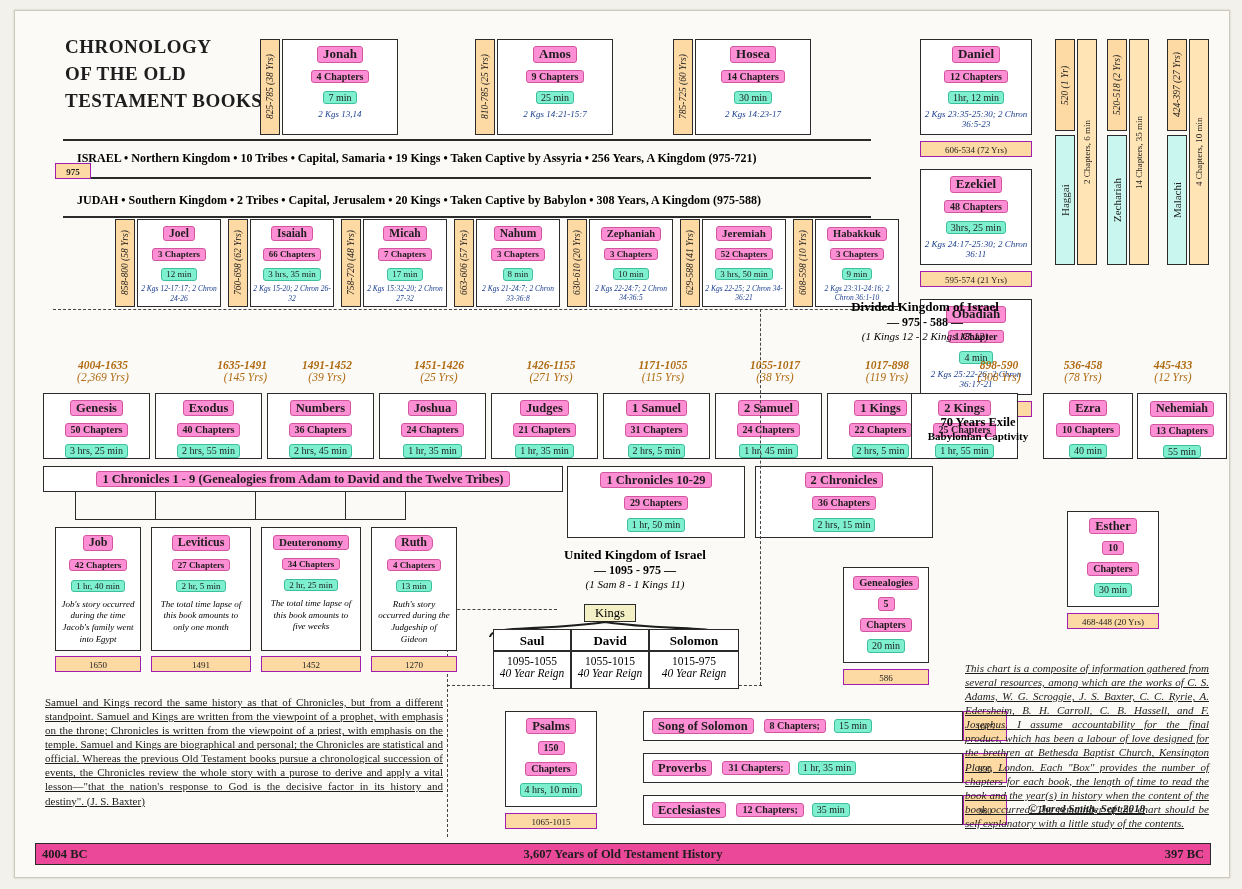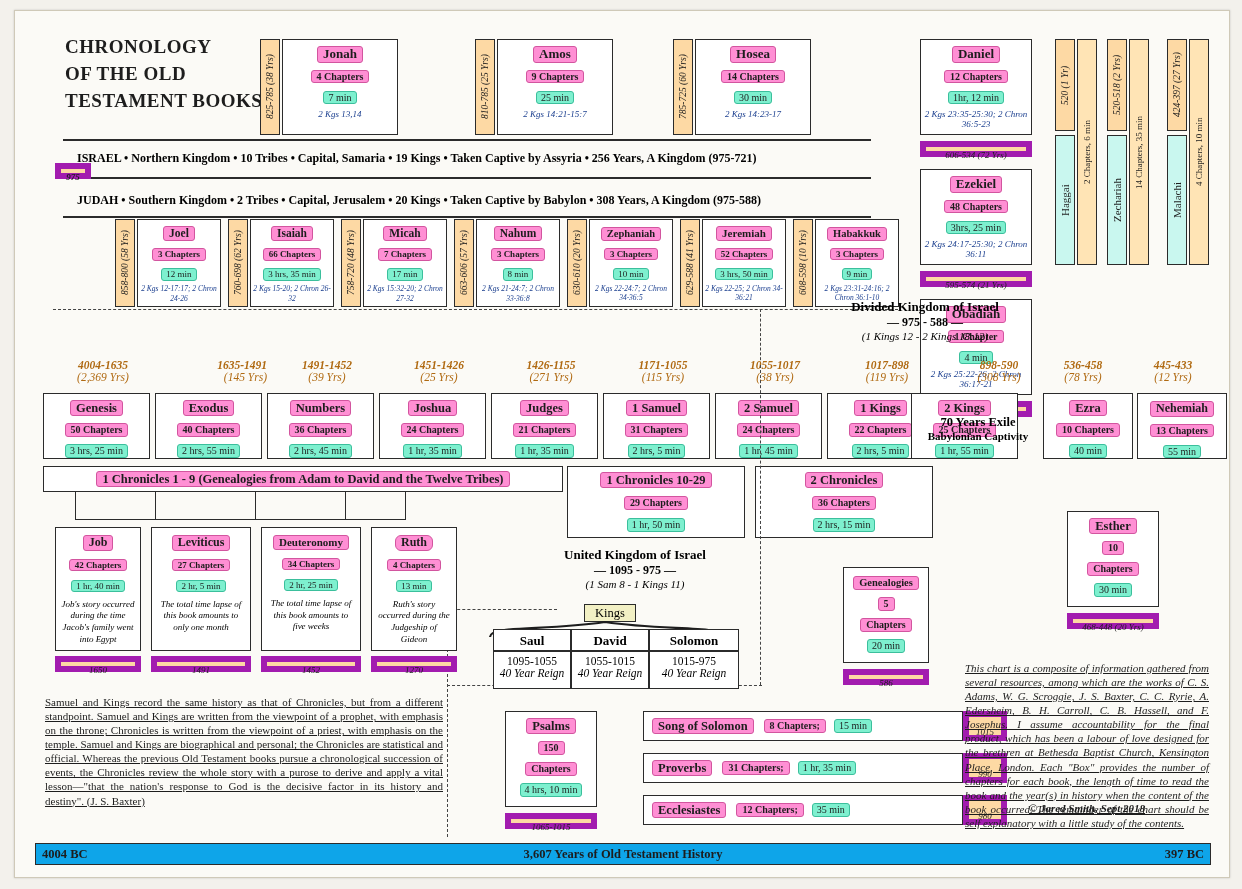--- a/index.html
+++ b/index.html
@@ -20,22 +20,22 @@
   .box{position:absolute;background:#ffffff;border:1px solid #2b2b2b;box-sizing:border-box;}
   .tag{
     display:inline-block;background:#ff8fd4;border:1px solid #d2559f;border-radius:3px;
     padding:0 5px;font-weight:bold;color:#1d1d1d;line-height:1.15;
   }
   .gtag{
     display:inline-block;background:#7ef0cf;border:1px solid #3bbf9c;border-radius:3px;
     padding:0 4px;color:#1d1d1d;line-height:1.15;
   }
   .orange{
-    background:#fdd9a4;border:6px solid #a21caf;box-sizing:border-box;
-    text-align:center;font-style:italic;color:#1d1d1d;
+    background:#fdd9a4;border:1px solid #a21caf;box-sizing:border-box;
+    text-align:center;color:#1d1d1d;
   }
   .yellow{background:#f2f0c4;}
   .ctr{text-align:center;}
   .bk-title{font-size:13px;}
   .small{font-size:10px;}
   .tiny{font-size:9px;}
   .ital{font-style:italic;}
   
   .vstrip{
     position:absolute;background:#fdd9a4;border:1px solid #2b2b2b;box-sizing:border-box;
@@ -51,21 +51,21 @@
   }
   .title{
     position:absolute;font-family:"Liberation Serif",serif;font-weight:bold;
     letter-spacing:.5px;color:#1d1d1d;
   }
   .hline{position:absolute;background:#2b2b2b;}
   .dash{position:absolute;border-top:1px dashed #444;}
   .dashv{position:absolute;border-left:1px dashed #444;}
   .footerbar{
     position:absolute;left:20px;top:832px;width:1176px;height:22px;
-    background:#0ea5e9;border:1px solid #2b2b2b;box-sizing:border-box;
+    background:#ec4899;border:1px solid #2b2b2b;box-sizing:border-box;
     display:flex;align-items:center;justify-content:space-between;
     font-weight:bold;font-size:12.5px;padding:0 6px;color:#1d1d1d;
   }
   .footerbar .mid{position:absolute;left:0;right:0;text-align:center;font-weight:bold;}
   .kvbox{position:absolute;border:1px solid #2b2b2b;background:#fff;box-sizing:border-box;text-align:center;}
   .note{position:absolute;font-size:11px;line-height:1.28;text-align:justify;color:#1d1d1d;text-decoration:underline;}
   .note-it{font-style:italic;}
   .kingdom-lbl{position:absolute;font-size:12px;font-weight:bold;}
   .era{position:absolute;text-align:center;font-style:italic;font-weight:bold;font-size:11.5px;color:#b06a12;}
   .era .yrs{display:block;font-weight:normal;}

